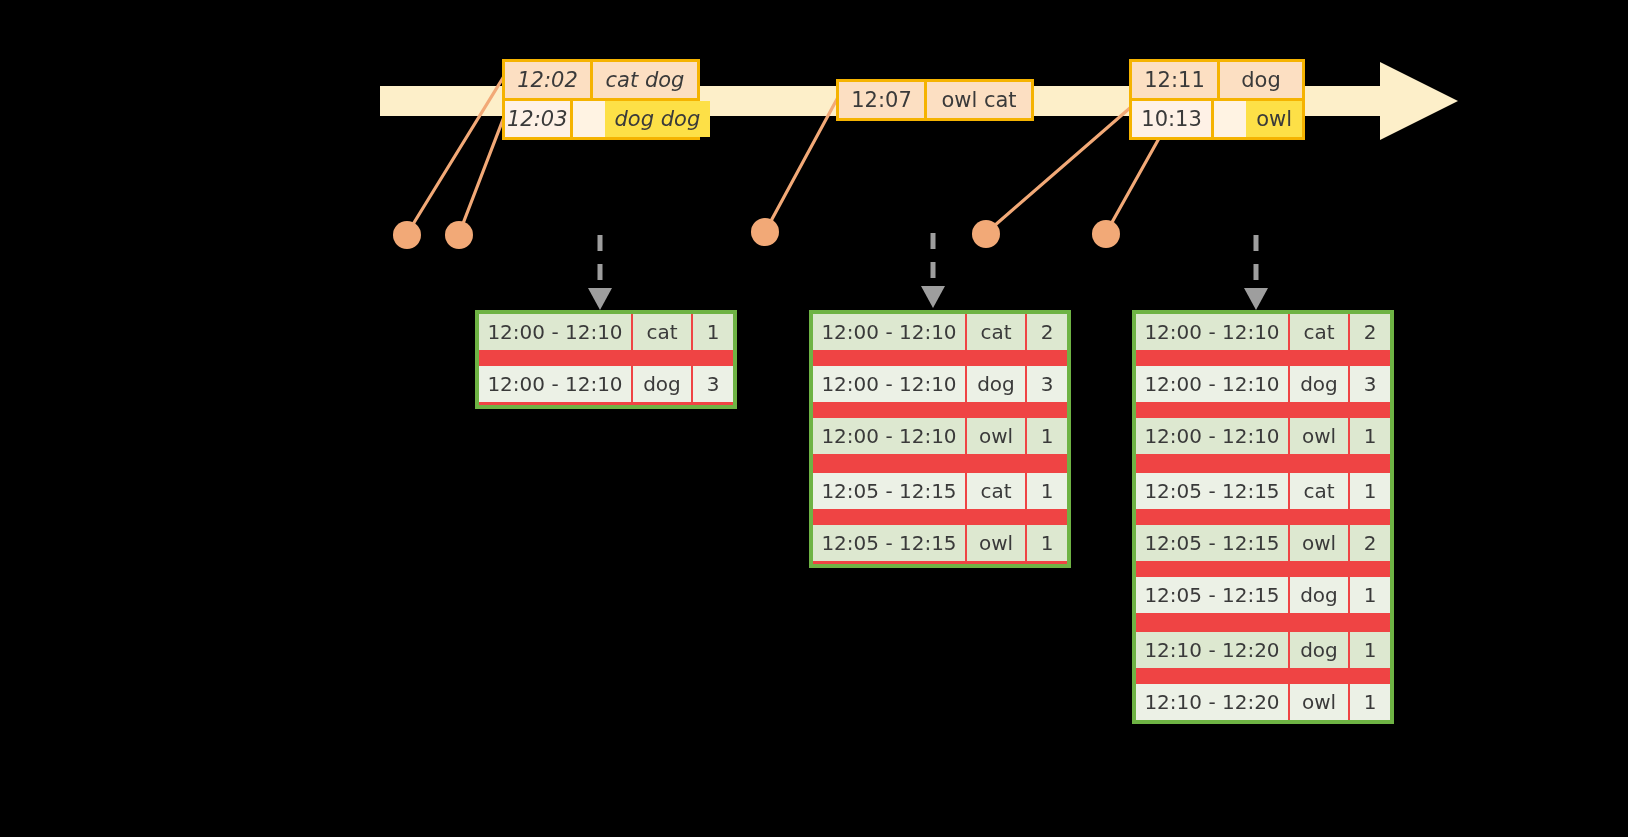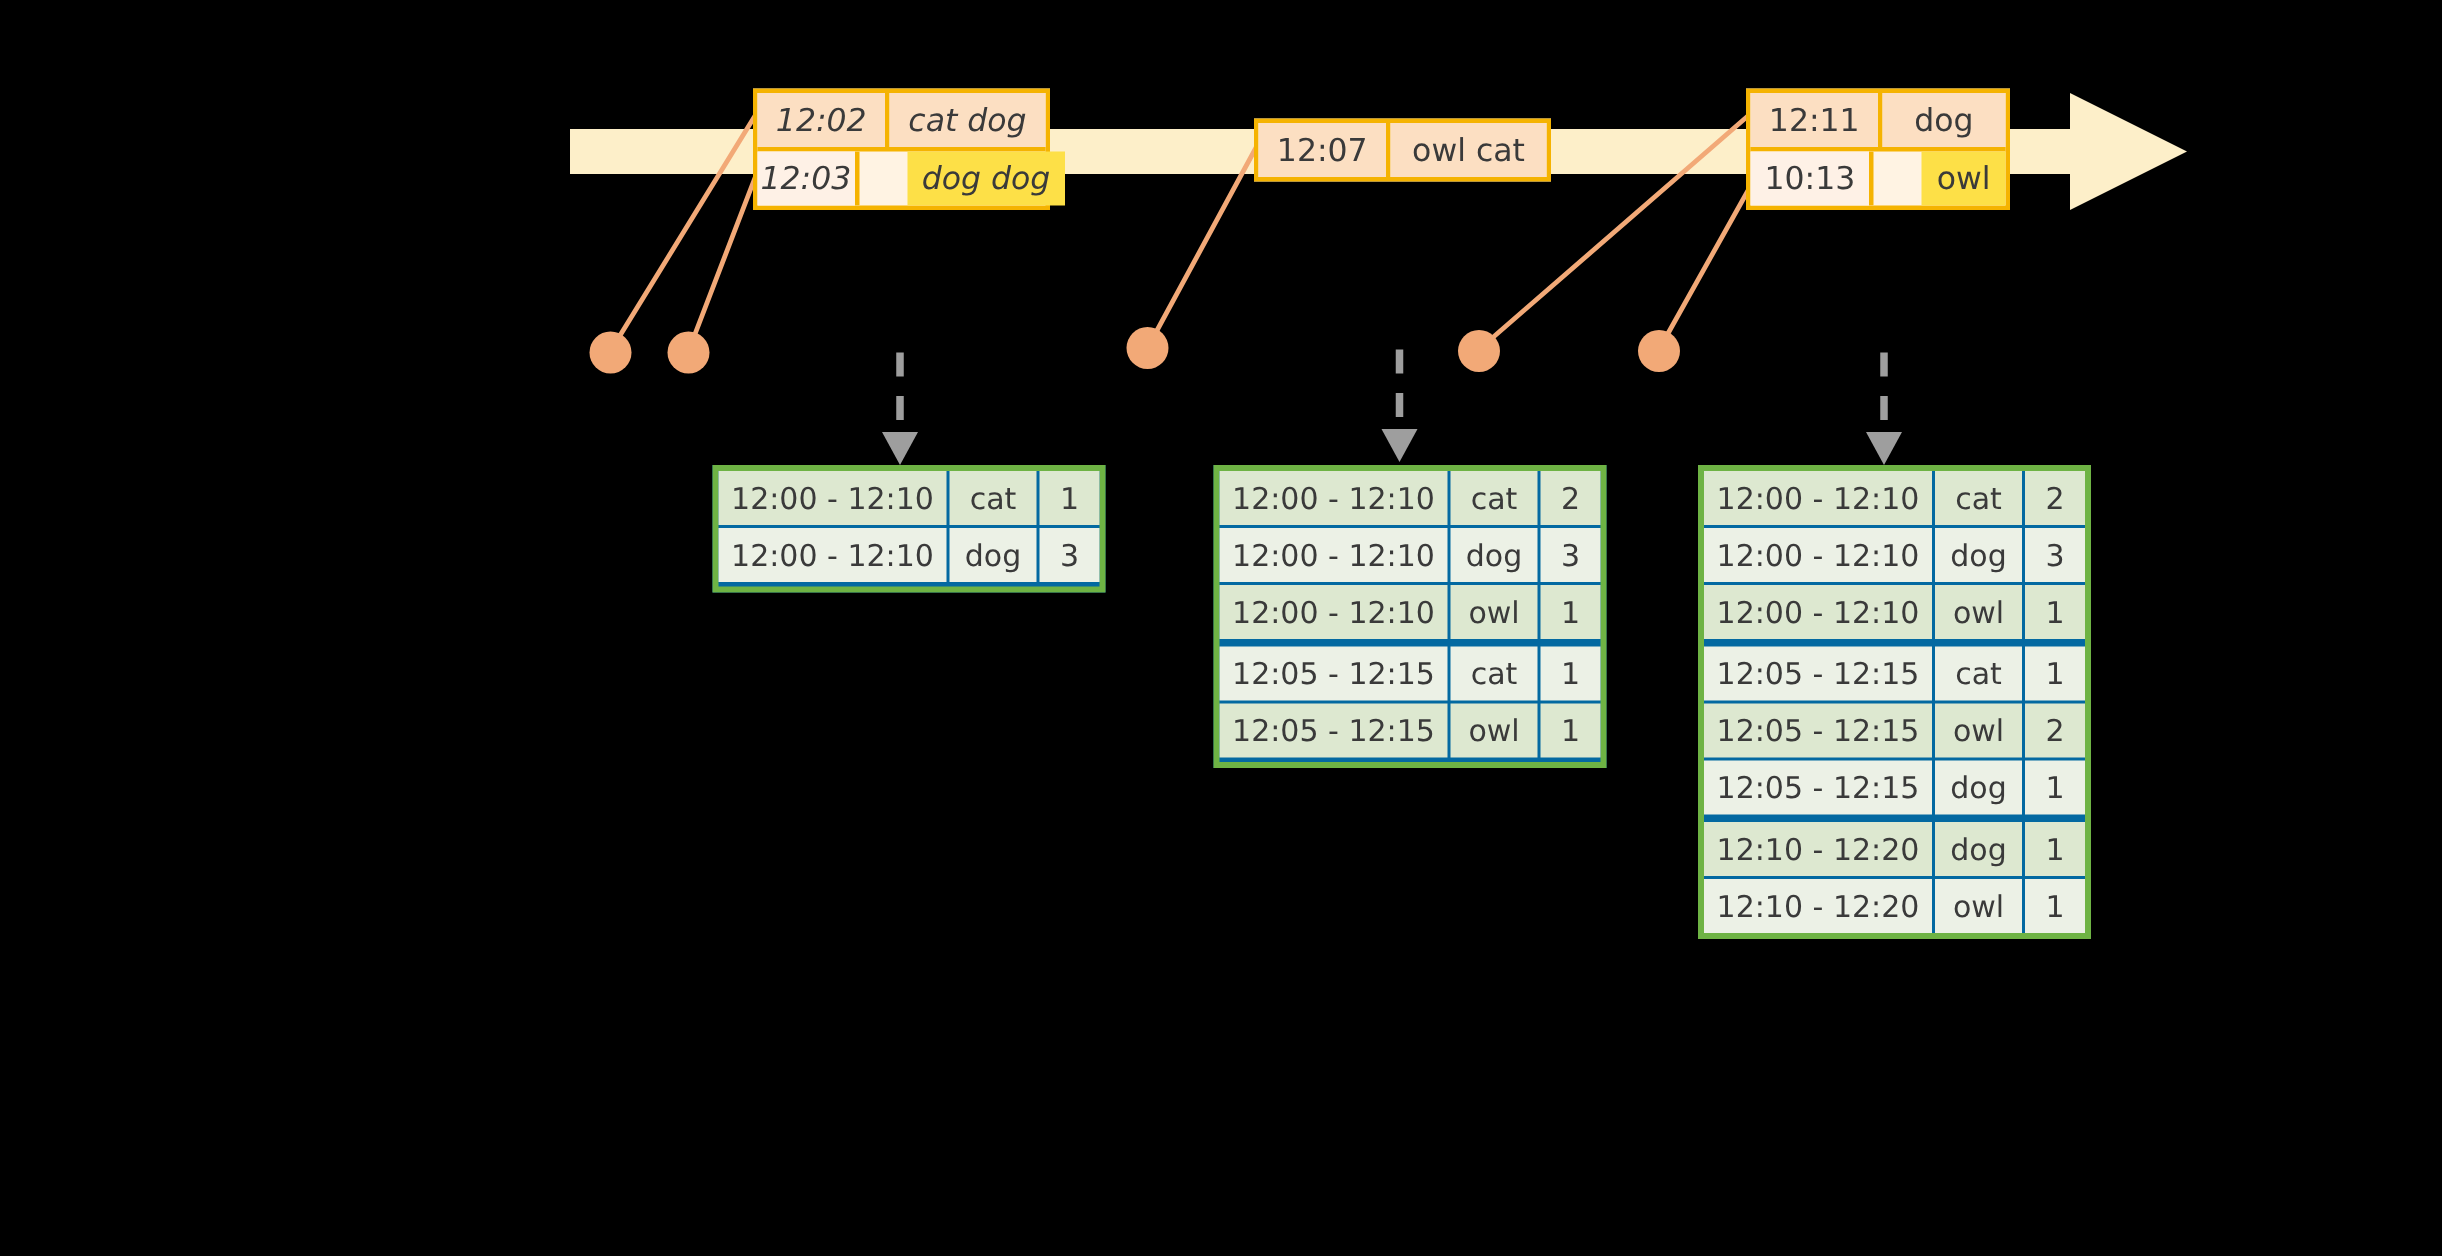--- a/index.html
+++ b/index.html
@@ -44,25 +44,25 @@
     box-sizing:border-box;
     background:#fde047;
     color:#3a3a3a;
     white-space:nowrap;
   }
 
   
   .result-table{
     position:absolute;
     border:4px solid #6EB344;
-    background:#0369a1;
+    background:#ef4444;
     box-sizing:border-box;
     display:flex;
     flex-direction:column;
-    gap:2px;
+    gap:16px;
   }
   .res-row{display:flex;gap:2px;}
   .res-cell{
     background:#DDE8D0;
     color:#3a3a3a;
     font-size:20px;
     padding:6px 4px;
     text-align:center;
     box-sizing:border-box;
     white-space:nowrap;
@@ -123,21 +123,21 @@
     </div>
   </div>
 
   <div class="event-box" id="event-box-2" style="left:836px;top:79px;width:198px;">
     <div class="event-row shade">
       <div class="ev-time">12:07</div>
       <div class="ev-val">owl cat</div>
     </div>
   </div>
 
-  <div class="event-box" id="event-box-3" style="left:1164px;top:59px;width:176px;">
+  <div class="event-box" id="event-box-3" style="left:1129px;top:59px;width:176px;">
     <div class="event-row shade">
       <div class="ev-time">12:11</div>
       <div class="ev-val">dog</div>
     </div>
     <div class="event-row">
       <div class="ev-time">10:13</div>
       <div class="ev-val">owl</div>
     </div>
   </div>
 

